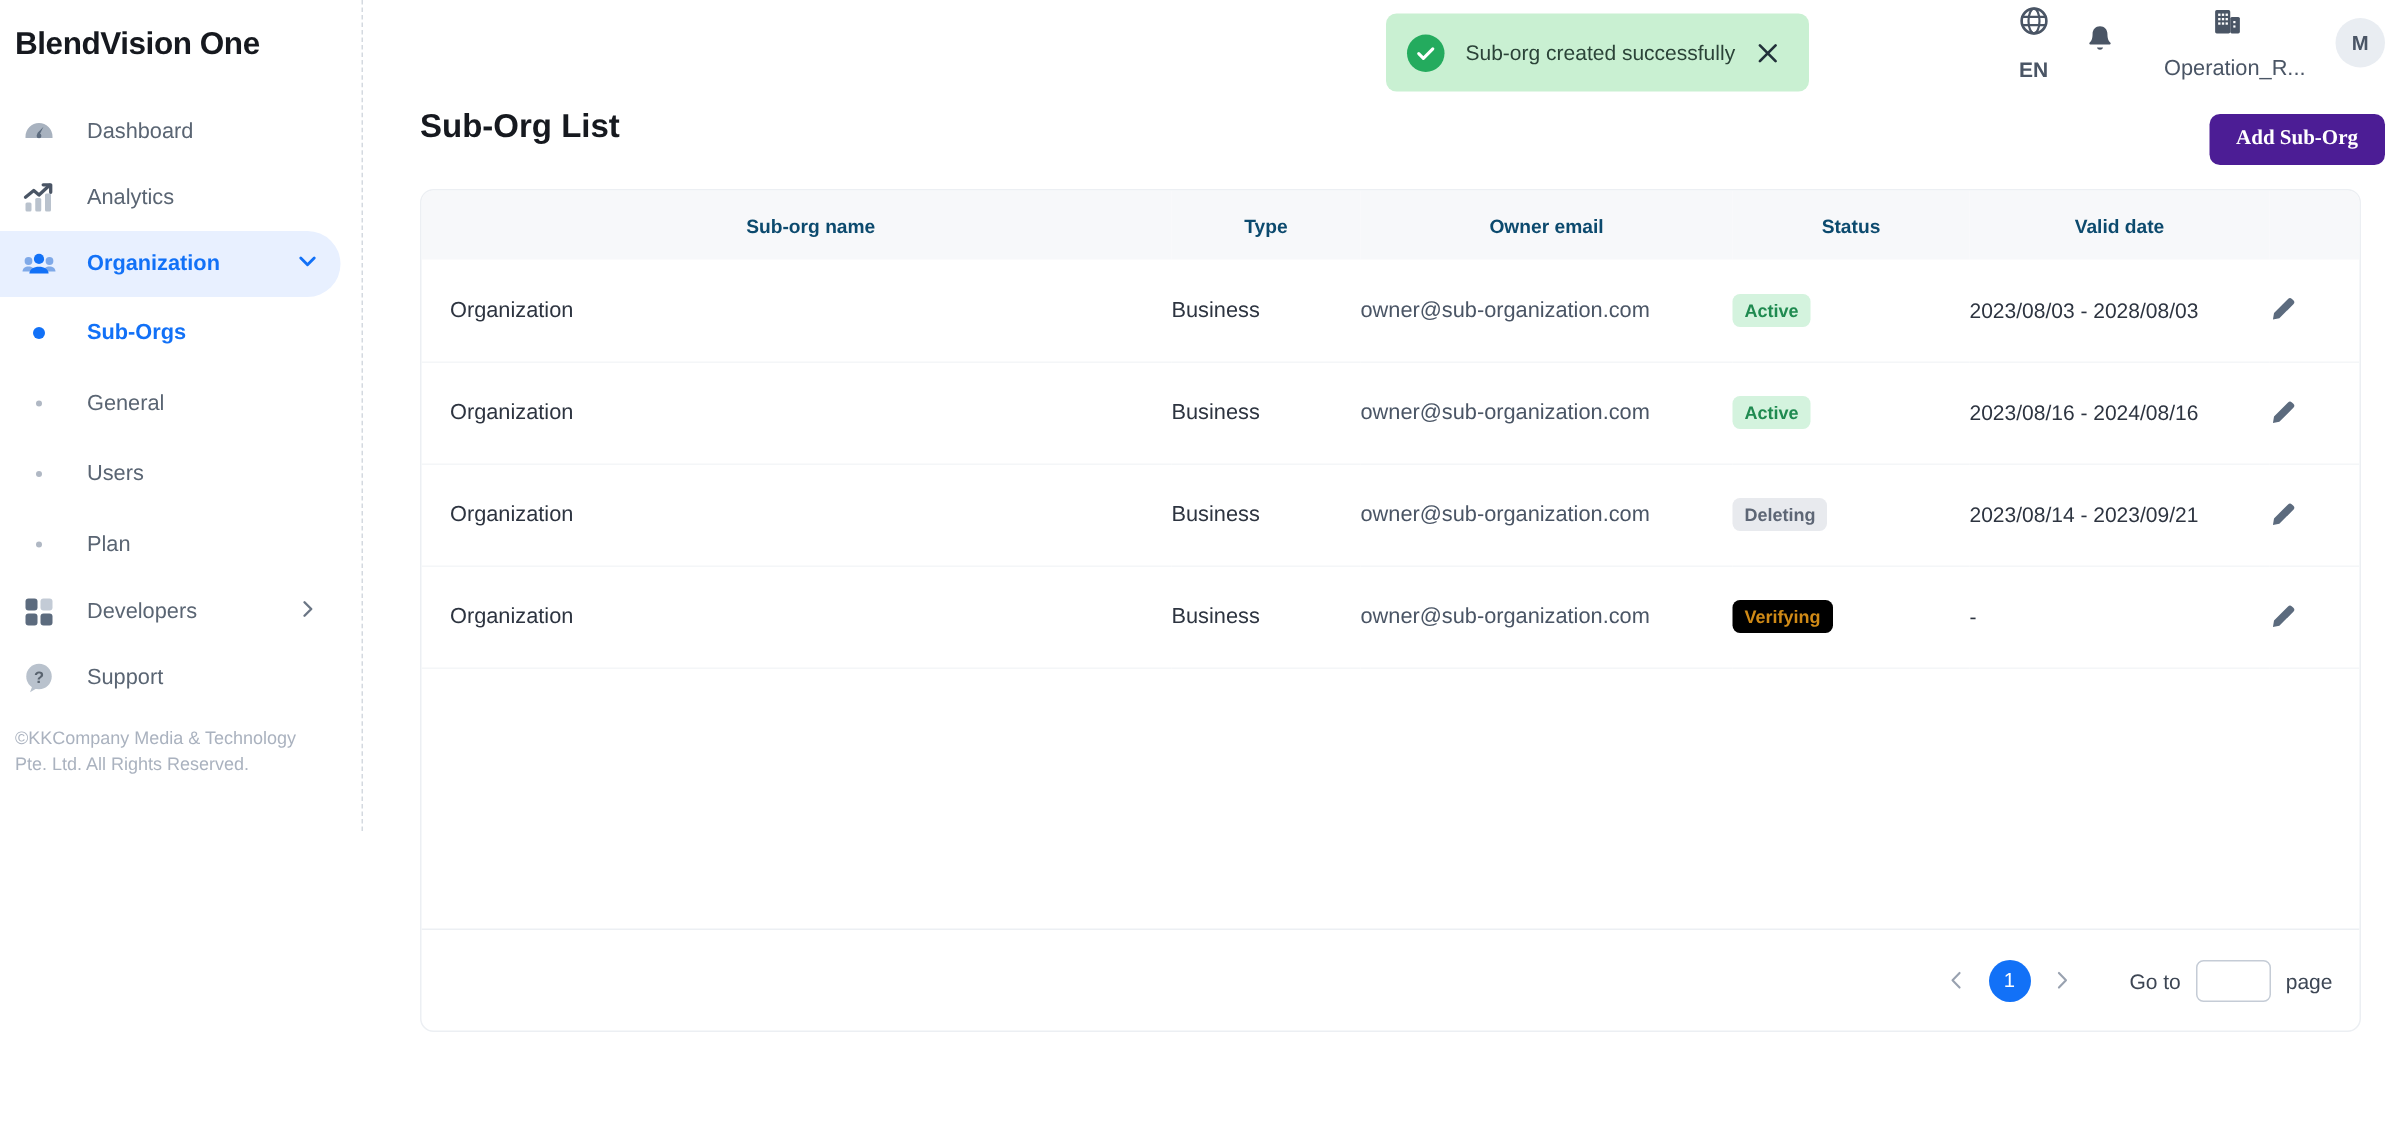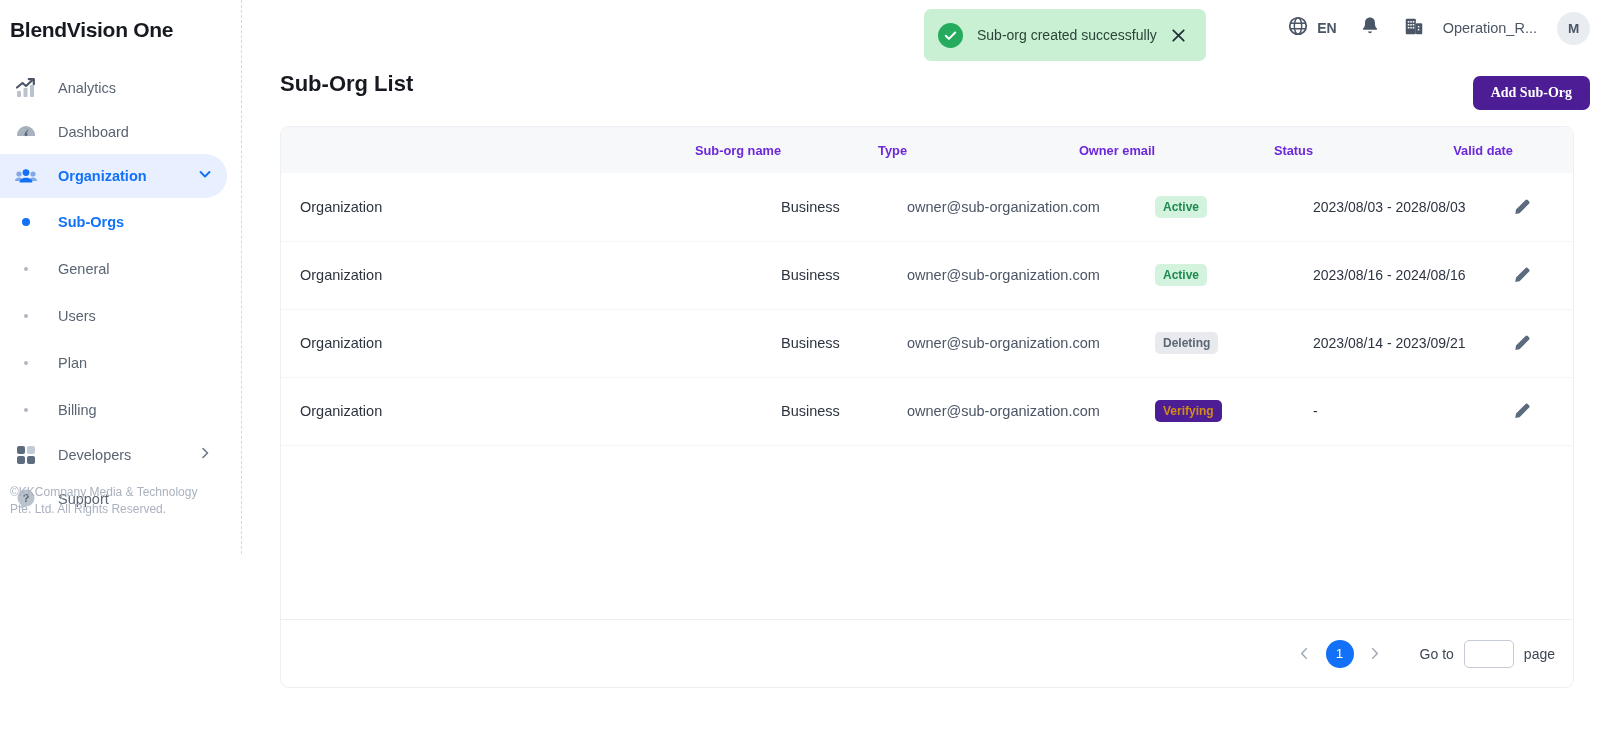--- a/index.html
+++ b/index.html
@@ -75,21 +75,21 @@
 
   
   .main { flex: 1; position: relative; background: #ffffff; height: 749px; }
 
   .topbar {
     height: 56px; display: flex; align-items: center;
     justify-content: flex-end; padding-right: 22px; gap: 0;
   }
   .top-btn {
     display: flex; align-items: center; gap: 8px;
-    cursor: pointer; color: #4a5565; margin-left: 22px;
+    cursor: pointer; color: #4a5565; margin-left: 22px; flex-direction: column;
   }
   .top-btn .txt { font-size: 14px; font-weight: bold; color: #4a5565; }
   .org-name { font-size: 14.5px; color: #4a5565; margin-left: 10px; }
   .avatar {
     width: 33px; height: 33px; border-radius: 50%;
     background: #e9edf2; color: #4a5565;
     display: flex; align-items: center; justify-content: center;
     font-size: 13.5px; font-weight: bold; margin-left: 20px; cursor: pointer;
   }
 
@@ -128,43 +128,43 @@
     border: 1px solid #eceff3;
     border-radius: 9px;
     background: #fff;
     height: 562px;
     display: flex; flex-direction: column;
     overflow: hidden;
   }
   table { width: 100%; border-collapse: collapse; table-layout: fixed; }
   thead th {
     background: #f7f8fa;
-    font-size: 12.8px; font-weight: bold; color: #6d28d9;
-    text-align: right; height: 46px; padding: 0 0 0 0;
+    font-size: 12.8px; font-weight: bold; color: #0c4a6e;
+    text-align: center; height: 46px; padding: 0 0 0 0;
   }
   thead th.c1 { padding-left: 19px; width: 500px; }
   thead th.c2 { width: 126px; }
   thead th.c3 { width: 248px; }
   thead th.c4 { width: 158px; }
   thead th.c5 { width: 200px; }
   thead th.c6 { width: 60px; }
   tbody td {
     height: 68px; font-size: 14.5px; color: #2d3440;
     border-bottom: 1px solid #f4f6f8; vertical-align: middle;
   }
   tbody td.c1 { padding-left: 19px; color: #2d3440; }
   tbody td.c3 { color: #4a5565; }
   tbody td.c5 { color: #2d3440; font-size: 14px; }
   .badge {
     display: inline-block; padding: 3px 8px; border-radius: 5px;
     font-size: 12px; font-weight: bold; line-height: 1.35;
   }
   .badge.active { background: #d4f3de; color: #1f8a50; }
   .badge.deleting { background: #e8eaee; color: #5d6675; }
-  .badge.verifying { background: #4c1d95; color: #d08a16; }
+  .badge.verifying { background: #000000; color: #d08a16; }
   .edit-cell { text-align: left; }
   .pencil { cursor: pointer; display: inline-flex; color: #5c6b7e; }
 
   .table-fill { flex: 1; }
 
   .pager {
     height: 68px; border-top: 1px solid #eceff3;
     display: flex; align-items: center; justify-content: flex-end;
     padding-right: 18px; gap: 0;
   }
@@ -189,43 +189,43 @@
 </style>
 </head>
 <body>
 
 <div class="app">
 
   <aside class="sidebar">
     <div class="brand">BlendVision One</div>
 
     <nav class="nav">
+
+      <div class="nav-item">
+        <span class="ico">
+          <svg width="24" height="24" viewBox="0 0 24 24">
+            <path d="M3 15a9 9 0 0 1 18 0v1H3z" fill="#a8b2bf"></path>
+            <path d="M12 14.5 15 8.5l-4.2 4.3z" fill="#5c6b7e"></path>
+            <circle cx="12" cy="14.6" r="1.6" fill="#5c6b7e"></circle>
+          </svg>
+        </span>
+        <span class="lbl">Dashboard</span>
+      </div>
 
       <div class="nav-item">
         <span class="ico">
           <svg width="24" height="24" viewBox="0 0 24 24">
             <rect x="3" y="15" width="4" height="6" rx="1" fill="#b9c2cd"></rect>
             <rect x="9.5" y="12" width="4" height="9" rx="1" fill="#b9c2cd"></rect>
             <rect x="16" y="9" width="4" height="12" rx="1" fill="#b9c2cd"></rect>
             <path d="M3 11.5 8.5 7l3.5 3L19 3.5" stroke="#4a5565" stroke-width="2.2" fill="none" stroke-linecap="round" stroke-linejoin="round"></path>
             <path d="M14.8 3.2H19.8V8.2" stroke="#4a5565" stroke-width="2.2" fill="none" stroke-linecap="round" stroke-linejoin="round"></path>
           </svg>
         </span>
         <span class="lbl">Analytics</span>
-      </div>
-
-      <div class="nav-item">
-        <span class="ico">
-          <svg width="24" height="24" viewBox="0 0 24 24">
-            <path d="M3 15a9 9 0 0 1 18 0v1H3z" fill="#a8b2bf"></path>
-            <path d="M12 14.5 15 8.5l-4.2 4.3z" fill="#5c6b7e"></path>
-            <circle cx="12" cy="14.6" r="1.6" fill="#5c6b7e"></circle>
-          </svg>
-        </span>
-        <span class="lbl">Dashboard</span>
       </div>
 
       <div class="nav-item active">
         <span class="ico">
           <svg width="24" height="24" viewBox="0 0 24 24">
             <circle cx="5" cy="10" r="2.6" fill="#7fa9e8"></circle>
             <circle cx="19" cy="10" r="2.6" fill="#7fa9e8"></circle>
             <path d="M1 17c0-2.2 1.8-3.4 4-3.4s4 1.2 4 3.4z" fill="#7fa9e8"></path>
             <path d="M15 17c0-2.2 1.8-3.4 4-3.4s4 1.2 4 3.4z" fill="#7fa9e8"></path>
             <circle cx="12" cy="8.6" r="3.4" fill="#1271f7"></circle>
@@ -261,26 +261,20 @@
         <span class="lbl">Users</span>
       </div>
 
       <div class="sub-item">
         <span class="dot-wrap">
             <span class="dot"></span>
           </span>
         <span class="lbl">Plan</span>
       </div>
 
-      <div class="sub-item">
-        <span class="dot-wrap">
-            <span class="dot"></span>
-          </span>
-        <span class="lbl">Billing</span>
-      </div>
 
       <div class="nav-item">
         <span class="ico">
           <svg width="24" height="24" viewBox="0 0 24 24">
             <rect x="3" y="3" width="8" height="8" rx="2" fill="#5c6b7e"></rect>
             <rect x="13" y="3" width="8" height="8" rx="2" fill="#c3cbd6"></rect>
             <rect x="3" y="13" width="8" height="8" rx="2" fill="#5c6b7e"></rect>
             <rect x="13" y="13" width="8" height="8" rx="2" fill="#5c6b7e"></rect>
           </svg>
         </span>

